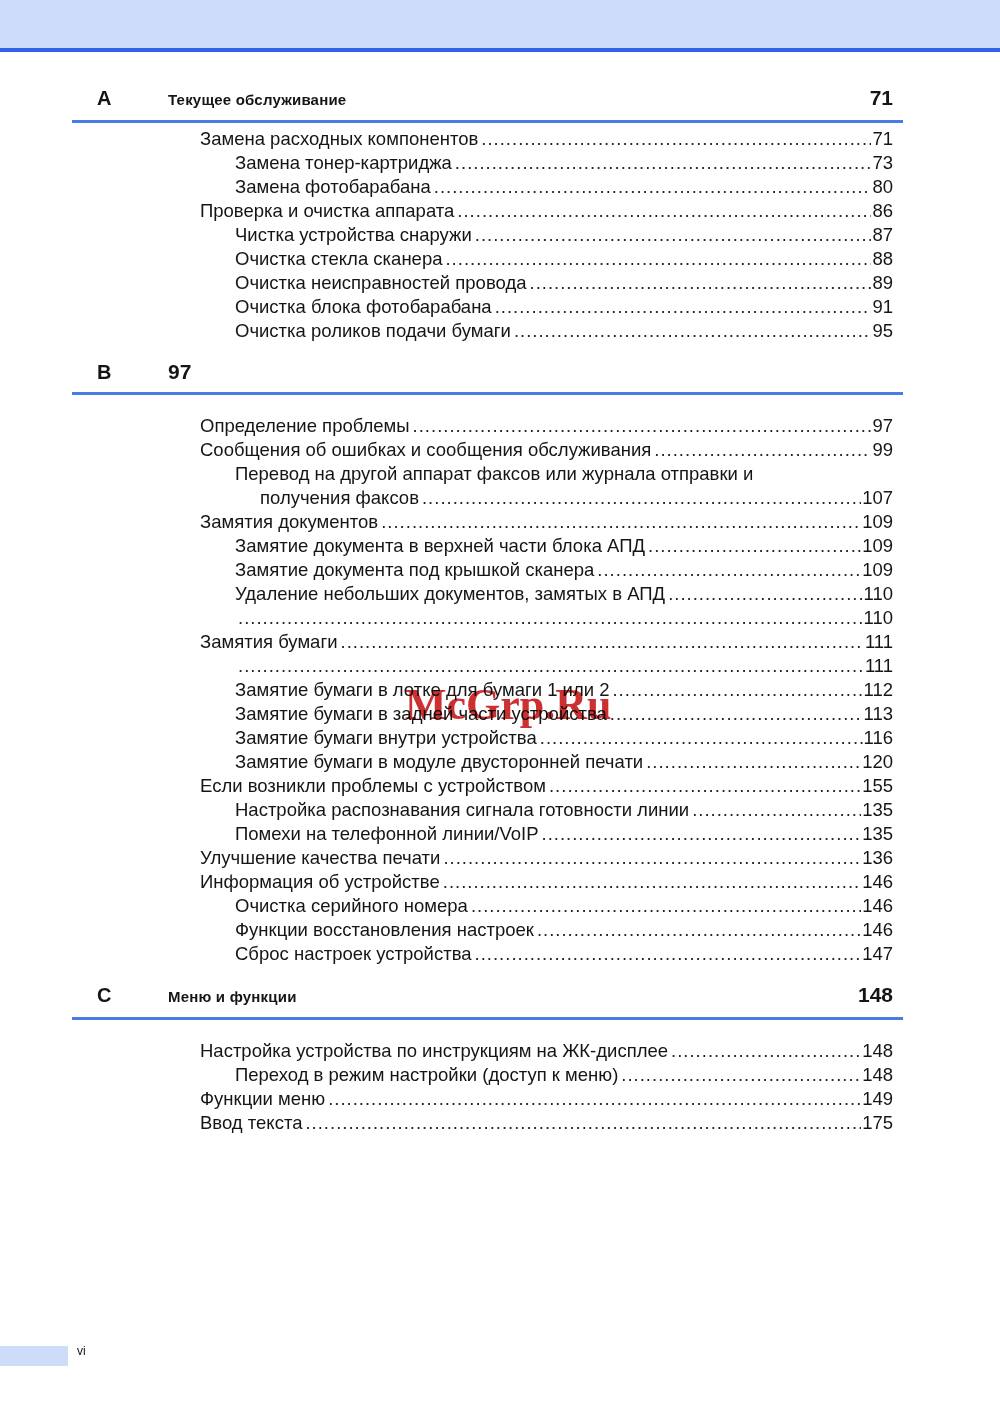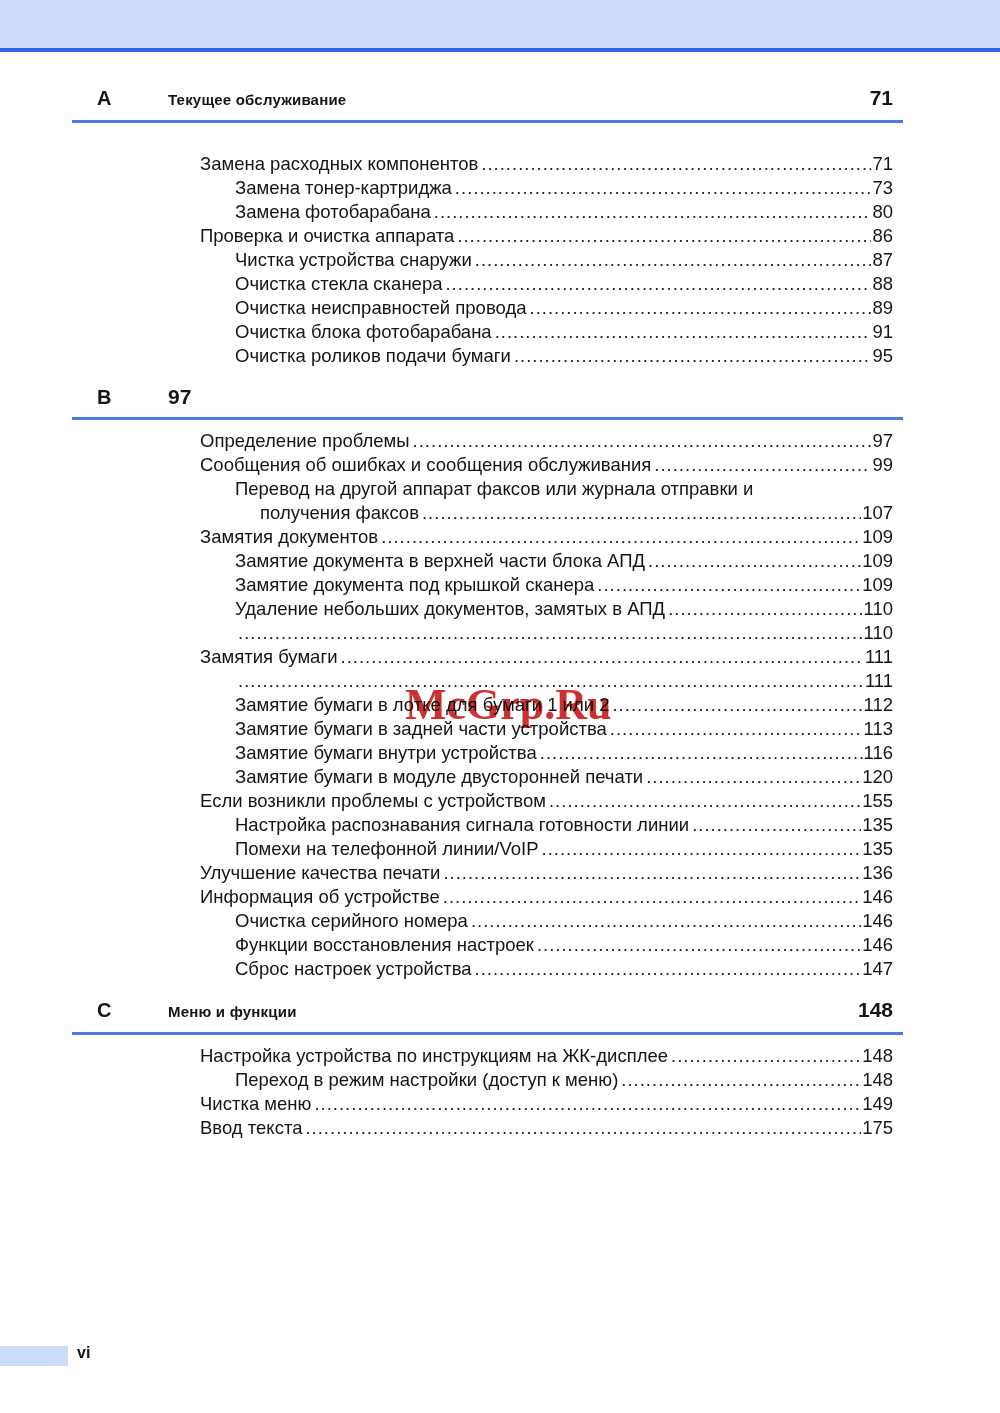--- a/index.html
+++ b/index.html
@@ -27,22 +27,22 @@
     padding-bottom:6px;line-height:28px;
   }
   .sec-a .section-heading{margin-top:32px;}
   .sec-b .section-heading,.sec-c .section-heading{margin-top:14px;}
   .heading-letter{
     width:96px;padding-left:25px;flex:0 0 auto;
     font-weight:bold;font-size:20px;
   }
   .heading-title{flex:1;font-weight:bold;font-size:15px;letter-spacing:.2px;}
   .heading-page{flex:0 0 auto;font-weight:bold;font-size:21px;padding-right:10px;}
-  .toc{margin-top:10px;}
-  .sec-a .toc{margin-top:30px;}
+  .toc{margin-top:20px;}
+  .sec-a .toc{margin-top:5px;}
   .toc-row{
     display:flex;align-items:baseline;height:24px;
     font-size:18.5px;white-space:nowrap;
   }
   .indent-1{padding-left:128px;}
   .indent-2{padding-left:163px;}
   .indent-3{padding-left:188px;}
   .toc-label{flex:0 0 auto;}
   .leader{
     flex:1 1 auto;overflow:hidden;white-space:nowrap;
@@ -55,21 +55,21 @@
     font-weight:bold;font-size:44px;
     color:var(--watermark);mix-blend-mode:multiply;opacity:.95;
     letter-spacing:0px;
   }
   .footer-bar{
     position:absolute;left:0;top:1346px;width:68px;height:20px;
     background:var(--top-bar-bg);
   }
   .footer-page{
     position:absolute;left:77px;top:1344px;
-    font-weight:bold;font-size:16px;
+    font-weight:normal;font-size:12px;
   }
 </style>
 </head>
 <body>
 
 <div class="topbar"></div>
 
 <main class="content">
 
   <section class="sec-a">
@@ -258,21 +258,21 @@
           <span class="toc-label">Настройка устройства по инструкциям на ЖК-дисплее</span>
           <span class="leader">........................................................................................................................................................................................................</span>
           <span class="page-num">148</span>
         </div>
         <div class="toc-row indent-2">
           <span class="toc-label">Переход в режим настройки (доступ к меню)</span>
           <span class="leader">........................................................................................................................................................................................................</span>
           <span class="page-num">148</span>
         </div>
         <div class="toc-row indent-1">
-          <span class="toc-label">Чистка меню </span>
+          <span class="toc-label">Функции меню </span>
           <span class="leader">........................................................................................................................................................................................................</span>
           <span class="page-num">149</span>
         </div>
         <div class="toc-row indent-1">
           <span class="toc-label">Ввод текста</span>
           <span class="leader">........................................................................................................................................................................................................</span>
           <span class="page-num">175</span>
         </div>
       </div>
   </section>

